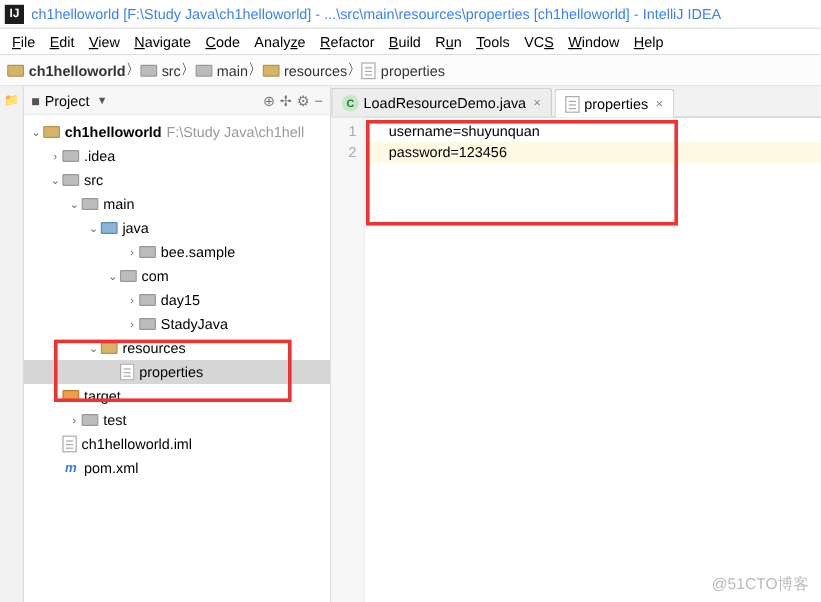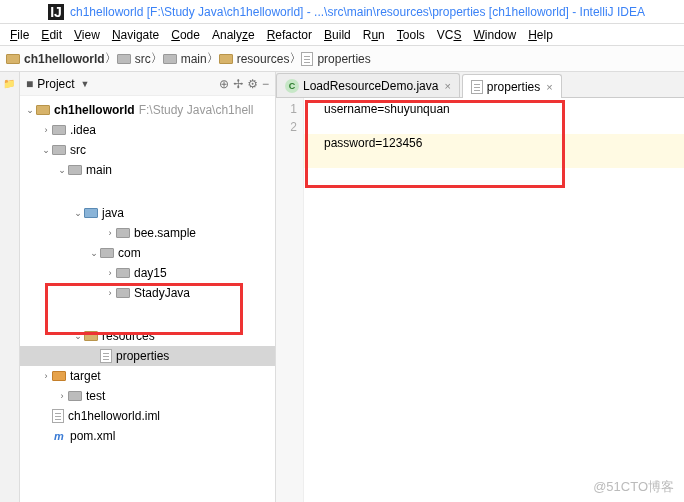--- a/index.html
+++ b/index.html
@@ -1,18 +1,18 @@
 <!DOCTYPE html>
 <html><head>
 <meta charset="utf-8">
 <style>
   * { box-sizing: border-box; margin: 0; padding: 0; font-family: "Segoe UI", Arial, sans-serif; }
   body { width: 684px; height: 502px; background: #fff; font-size: 12px; color: #000; overflow: hidden; position: relative; }
   .titlebar { height: 24px; background: #fff; border-bottom: 1px solid #ddd; display: flex; align-items: center; padding: 0 4px; }
-  .titlebar .ij-icon { width: 16px; height: 16px; background: #1d1d1d; color: #fff; font-size: 14px; display: flex; align-items: center; justify-content: center; margin-right: 6px; font-weight: bold; margin-left: 44px; }
+  .titlebar .ij-icon { width: 16px; height: 16px; background: #1d1d1d; color: #fff; font-size: 10px; display: flex; align-items: center; justify-content: center; margin-right: 6px; font-weight: bold; }
   .titlebar .title-text { font-size: 12px; color: #3b82f6; white-space: nowrap; }
   .menubar { height: 22px; display: flex; align-items: center; padding: 0 4px; border-bottom: 1px solid #ddd; }
   .menubar .menu-item { padding: 0 6px; cursor: default; }
   .menubar .menu-item u { text-decoration: underline; }
   .navbar { height: 26px; display: flex; align-items: center; padding: 0 6px; border-bottom: 1px solid #ddd; background: #fcfcfc; }
   .crumb { display: flex; align-items: center; gap: 4px; color: #333; }
   .folder-ic { width: 14px; height: 10px; display: inline-block; background: #d7b36a; border: 1px solid #b8944a; border-radius: 1px; position: relative; }
   .folder-ic.gray { background: #bcbcbc; border-color: #999; }
   .folder-ic.blue { background: #8ab4d8; border-color: #5a8ab4; }
   .folder-ic.orange { background: #e6a24a; border-color: #c47f2a; }
@@ -29,36 +29,36 @@
   .tree { flex: 1; overflow: hidden; padding: 4px 0; font-size: 12px; }
   .node { display: flex; align-items: center; height: 20px; padding-right: 4px; white-space: nowrap; }
   .node .arrow { width: 12px; text-align: center; color: #666; font-size: 9px; }
   .node .arrow.exp::before { content: "⌄"; }
   .node .arrow.col::before { content: "›"; }
   .node .arrow.none::before { content: ""; }
   .node .label { margin-left: 4px; }
   .node .path-hint { color: #999; margin-left: 4px; }
   .node.selected { background: #d6d6d6; }
   .ind0 { padding-left: 4px; } .ind1 { padding-left: 20px; } .ind2 { padding-left: 36px; }
-  .ind3 { padding-left: 52px; margin-top: 23px; } .ind4 { padding-left: 68px; } .ind5 { padding-left: 84px; }
+  .ind3 { padding-left: 52px; } .ind4 { padding-left: 68px; } .ind5 { padding-left: 84px; }
   .m-ic { width: 14px; height: 14px; display: inline-flex; align-items: center; justify-content: center; color: #3a7bd5; font-weight: bold; font-style: italic; font-size: 11px; }
   .lib-ic { width: 14px; height: 12px; display: inline-block; }
   .lib-ic::before { content: "|||"; letter-spacing: -1px; color: #c47f2a; font-size: 10px; }
   .sc-ic { width: 14px; height: 12px; display: inline-block; border: 1px solid #888; background: #fff; }
   .editor-area { flex: 1; display: flex; flex-direction: column; }
   .tabs { height: 26px; display: flex; align-items: flex-end; border-bottom: 1px solid #ccc; background: #f2f2f2; }
   .tab { height: 24px; display: flex; align-items: center; padding: 0 8px; gap: 4px; border: 1px solid #ccc; border-bottom: none; background: #ededed; margin-right: 2px; border-radius: 3px 3px 0 0; }
   .tab.active { background: #fff; position: relative; top: 1px; }
   .tab .close { color: #888; font-size: 11px; margin-left: 2px; cursor: default; }
   .java-ic { width: 14px; height: 14px; border-radius: 50%; background: #c7e7c7; color: #2a7a2a; display: inline-flex; align-items: center; justify-content: center; font-size: 9px; font-weight: bold; }
   .editor { flex: 1; display: flex; font-family: "Consolas", monospace; font-size: 12px; position: relative; }
   .gutter { width: 28px; background: #f7f7f7; border-right: 1px solid #eee; text-align: right; padding: 2px 6px 0 0; color: #aaa; }
   .gutter div { height: 18px; line-height: 18px; }
   .code { flex: 1; padding: 2px 0 0 20px; }
-  .code div { height: 34px; line-height: 18px; }
+  .code div { height: 18px; line-height: 18px; }
   .code div.hl { background: #fffae3; margin-left: -20px; padding-left: 20px; }
   .redbox { position: absolute; border: 3px solid #e33; pointer-events: none; }
   .watermark { position: absolute; right: 10px; bottom: 6px; color: #bbb; font-size: 13px; }
 </style>
 </head>
 <body>
 
 <div class="titlebar">
   <div class="ij-icon">IJ</div>
   <div class="title-text">ch1helloworld [F:\Study Java\ch1helloworld] - ...\src\main\resources\properties [ch1helloworld] - IntelliJ IDEA</div>

